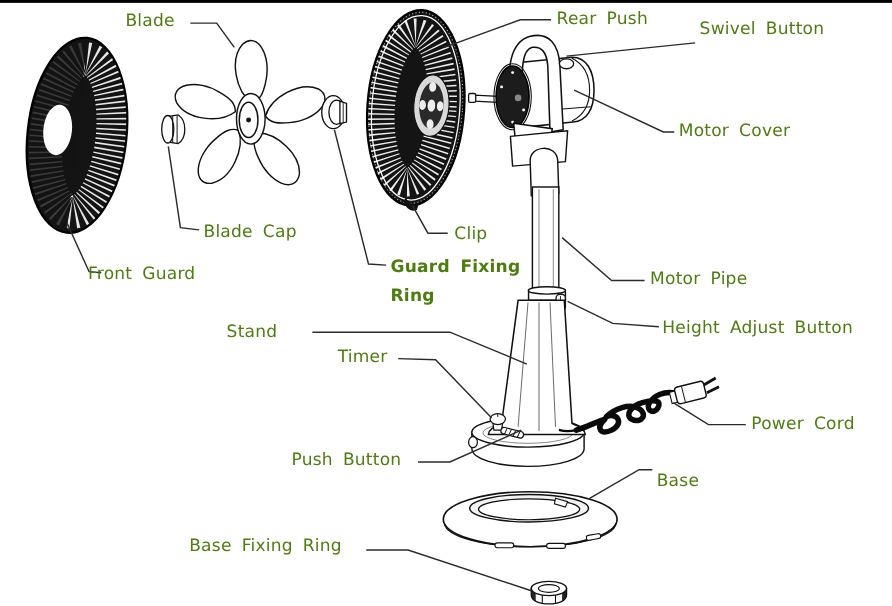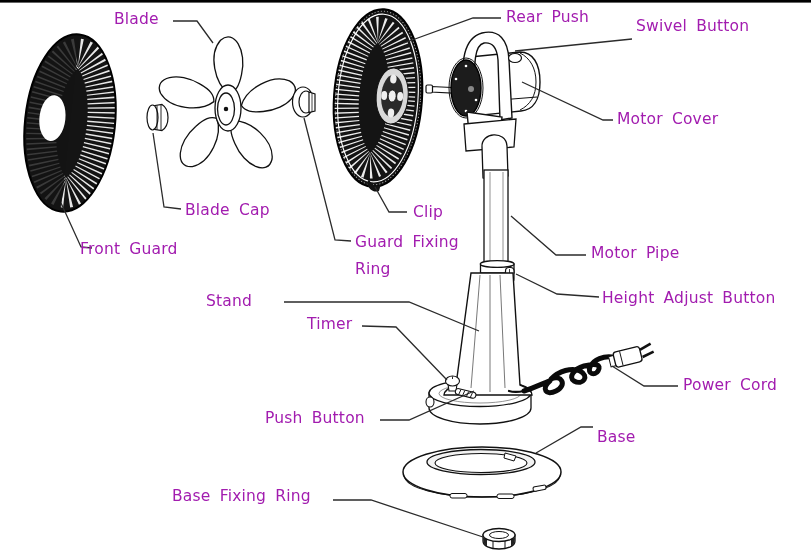--- a/index.html
+++ b/index.html
@@ -5,25 +5,25 @@
   html,body{margin:0;padding:0;}
   body{
     width:811px;height:551px;position:relative;overflow:hidden;
     background:#ffffff;
     font-family:"DejaVu Sans","Liberation Sans",sans-serif;
   }
   .stage{position:absolute;left:0;top:0;width:811px;height:551px;}
   svg.art{position:absolute;left:0;top:0;}
   .lbl{
     position:absolute;
-    font-size:15.5px;line-height:1.2;color:#a21caf;
+    font-size:15.5px;line-height:1.2;color:#4d7c0f;
     letter-spacing:.2px;word-spacing:4px;white-space:nowrap;
     user-select:none;
   }
-  .lbl.wrap{white-space:normal;line-height:1.75;}
+  .lbl.wrap{white-space:normal;line-height:1.75;font-weight:bold;}
 </style>
 </head>
 <body>
 
 <div class="stage">
 
 <svg class="art" width="811" height="551" viewBox="0 0 811 551">
 
   <rect x="0" y="0" width="811" height="2.6" fill="#000"></rect>
 

